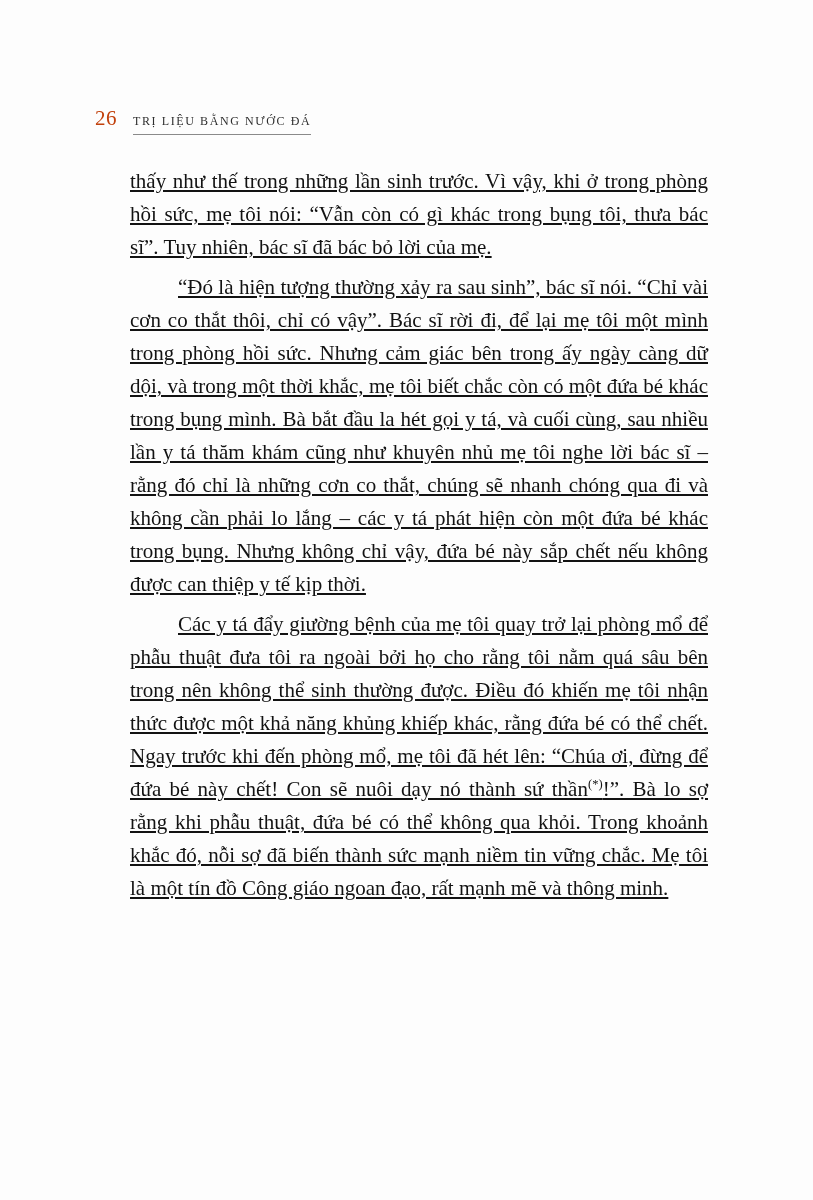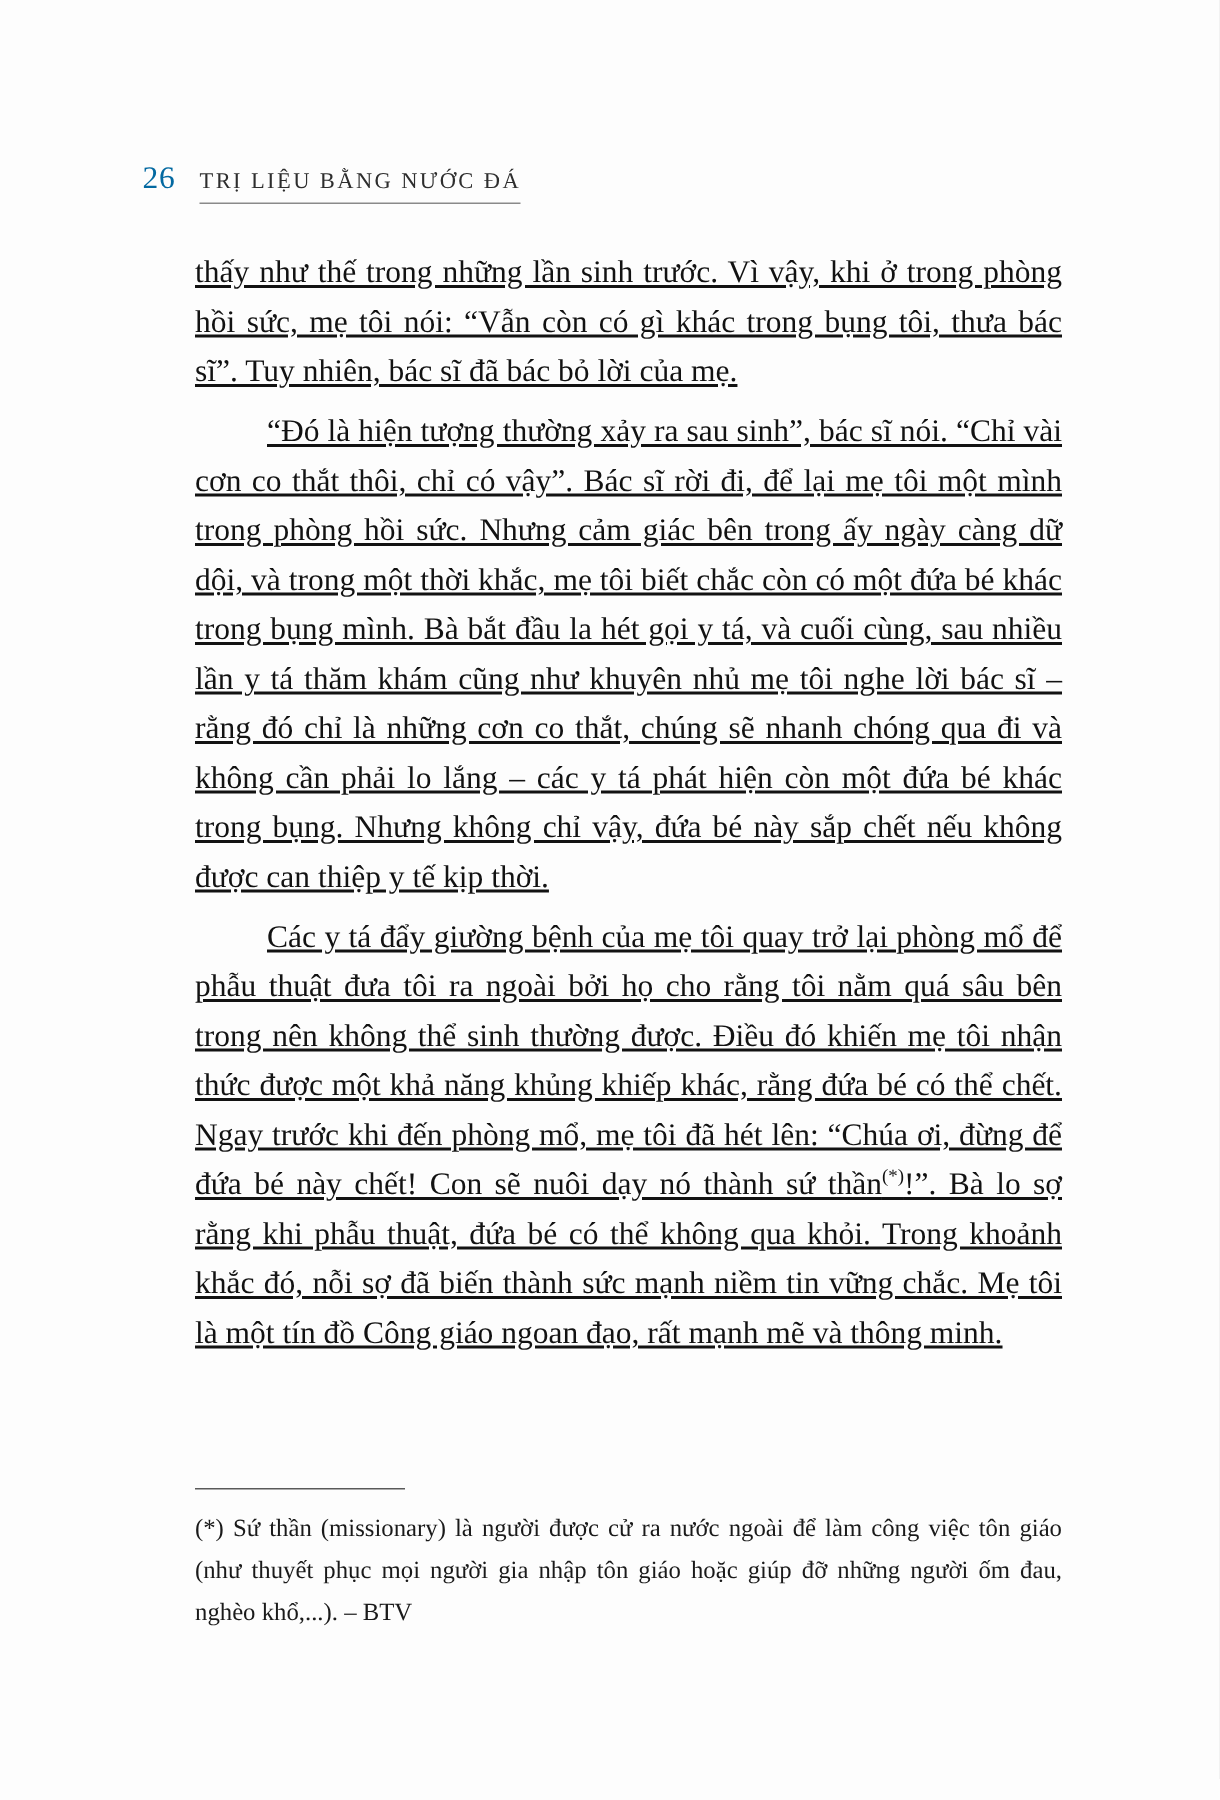--- a/index.html
+++ b/index.html
@@ -22,25 +22,25 @@
     position: absolute;
     top: 106px;
     left: 95px;
     right: 103px;
     display: flex;
     align-items: baseline;
     gap: 16px;
   }
   .page-number {
     font-size: 21px;
-    color: #0369a1;
+    color: #c2410c;
     letter-spacing: 0.5px;
   }
   .running-title {
-    font-size: 15px;
+    font-size: 12px;
     letter-spacing: 1.6px;
     color: #2e2e2e;
     border-bottom: 1.5px solid #8a8a8a;
     padding-bottom: 5px;
   }
   .body-text {
     position: absolute;
     top: 165px;
     left: 130px;
     width: 578px;
@@ -90,18 +90,14 @@
     <span class="page-number">26</span>
     <span class="running-title">TRỊ LIỆU BẰNG NƯỚC ĐÁ</span>
   </header>
 
   <main class="body-text">
     <p class="para no-indent">thấy như thế trong những lần sinh trước. Vì vậy, khi ở trong phòng hồi sức, mẹ tôi nói: “Vẫn còn có gì khác trong bụng tôi, thưa bác sĩ”. Tuy nhiên, bác sĩ đã bác bỏ lời của mẹ.</p>
     <p class="para indent">“Đó là hiện tượng thường xảy ra sau sinh”, bác sĩ nói. “Chỉ vài cơn co thắt thôi, chỉ có vậy”. Bác sĩ rời đi, để lại mẹ tôi một mình trong phòng hồi sức. Nhưng cảm giác bên trong ấy ngày càng dữ dội, và trong một thời khắc, mẹ tôi biết chắc còn có một đứa bé khác trong bụng mình. Bà bắt đầu la hét gọi y tá, và cuối cùng, sau nhiều lần y tá thăm khám cũng như khuyên nhủ mẹ tôi nghe lời bác sĩ – rằng đó chỉ là những cơn co thắt, chúng sẽ nhanh chóng qua đi và không cần phải lo lắng – các y tá phát hiện còn một đứa bé khác trong bụng. Nhưng không chỉ vậy, đứa bé này sắp chết nếu không được can thiệp y tế kịp thời.</p>
     <p class="para indent"><span>Các y tá đẩy giường bệnh của mẹ tôi quay trở lại phòng mổ để phẫu thuật đưa tôi ra ngoài bởi họ cho rằng tôi nằm quá sâu bên trong nên không thể sinh thường được. Điều đó khiến mẹ tôi nhận thức được một khả năng khủng khiếp khác, rằng đứa bé có thể chết. Ngay trước khi đến phòng mổ, mẹ tôi đã hét lên: “Chúa ơi, đừng để đứa bé này chết! Con sẽ nuôi dạy nó thành sứ thần</span><sup class="fn-ref">(*)</sup><span>!”. Bà lo sợ rằng khi phẫu thuật, đứa bé có thể không qua khỏi. Trong khoảnh khắc đó, nỗi sợ đã biến thành sức mạnh niềm tin vững chắc. Mẹ tôi là một tín đồ Công giáo ngoan đạo, rất mạnh mẽ và thông minh.</span></p>
   </main>
 
-  <footer class="footnote">
-    <div class="fn-rule"></div>
-    <p class="fn-text">(*) Sứ thần (missionary) là người được cử ra nước ngoài để làm công việc tôn giáo (như thuyết phục mọi người gia nhập tôn giáo hoặc giúp đỡ những người ốm đau, nghèo khổ,...). – BTV</p>
-  </footer>
 
 </div>
 
 </body></html>

